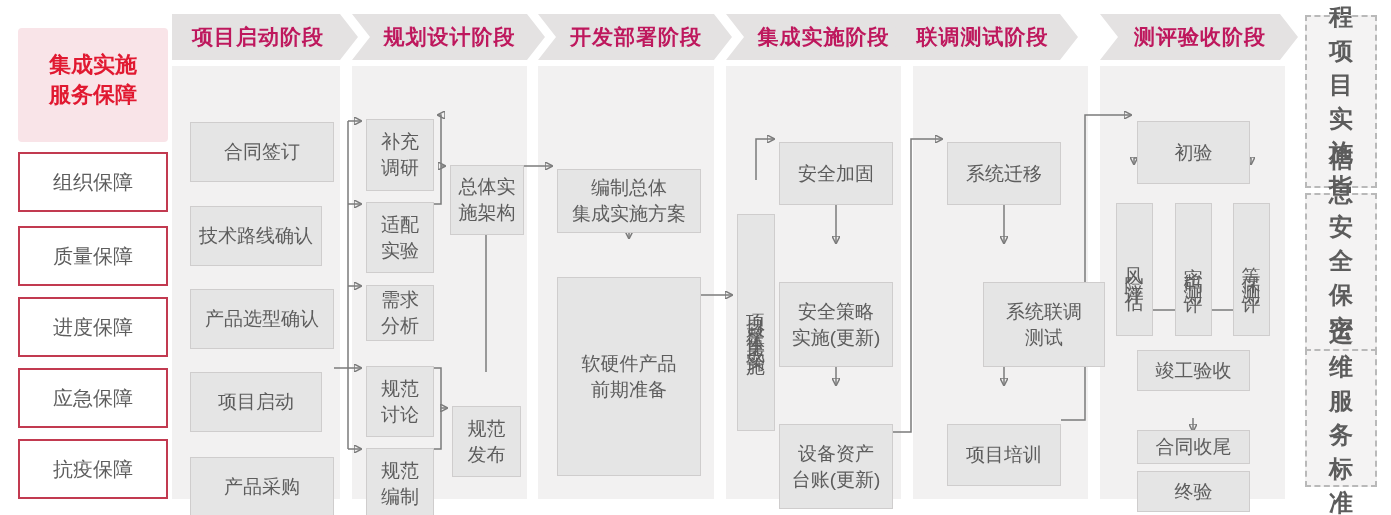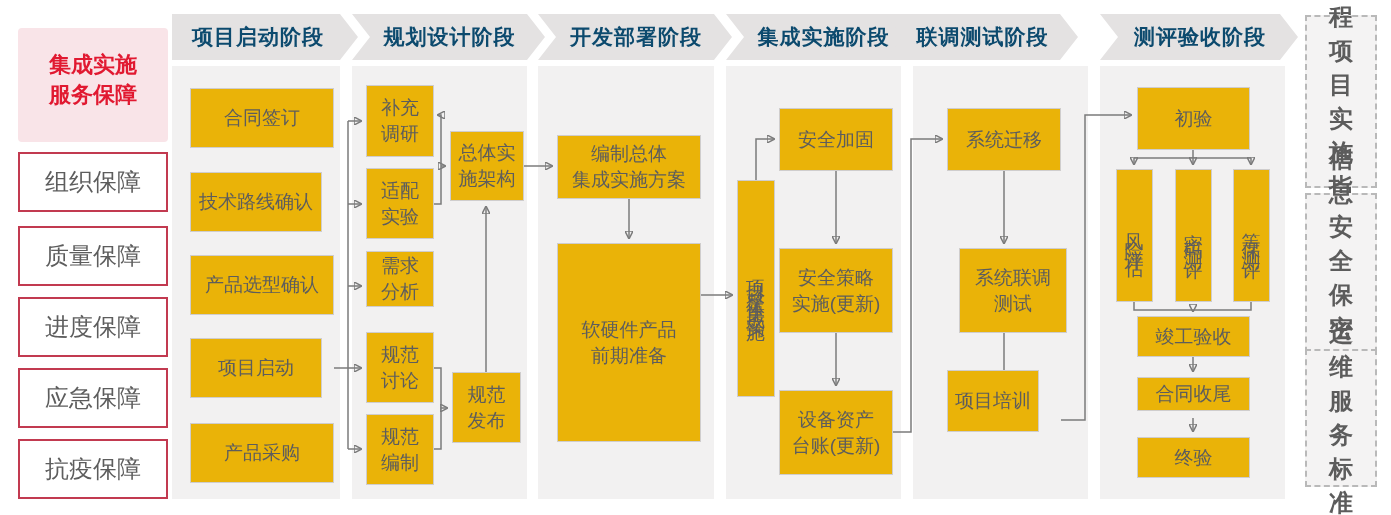--- a/index.html
+++ b/index.html
@@ -11,39 +11,39 @@
     position:absolute;left:18px;top:28px;width:150px;height:114px;
     background:#f9e4e8;border-radius:4px;
     display:flex;align-items:center;justify-content:center;
     color:#e11931;font-weight:bold;font-size:22px;line-height:30px;
     text-align:center;white-space:pre-line;padding-bottom:10px;box-sizing:border-box;
   }
   .side-item{
     position:absolute;left:18px;width:150px;height:60px;
     background:#ffffff;border:2px solid #c23a50;box-sizing:border-box;
     display:flex;align-items:center;justify-content:center;
-    color:#5d5d5d;font-size:24px;
+    color:#5d5d5d;font-size:20px;
   }
 
   
   .strip{position:absolute;top:66px;height:433px;background:#f2f1f1;}
   .banner{
     position:absolute;top:14px;height:46px;background:#e4e2e2;
     display:flex;align-items:center;justify-content:center;
-    color:#0c4a6e;font-weight:bold;font-size:21px;letter-spacing:1px;
+    color:#be185d;font-weight:bold;font-size:21px;letter-spacing:1px;
     box-sizing:border-box;
   }
   .banner.first{clip-path:polygon(0 0, calc(100% - 18px) 0, 100% 50%, calc(100% - 18px) 100%, 0 100%);padding-right:14px;}
   .banner.mid{clip-path:polygon(0 0, calc(100% - 18px) 0, 100% 50%, calc(100% - 18px) 100%, 0 100%, 18px 50%);padding-left:12px;padding-right:10px;}
 
   
   .fbox{
-    position:absolute;background:#eab308;border:1px solid #cfcdcd;box-sizing:border-box;
+    position:absolute;background:#e5e5e5;border:1px solid #cfcdcd;box-sizing:border-box;
     display:flex;align-items:center;justify-content:center;text-align:center;
-    color:#5d5d5d;font-size:19px;line-height:26px;white-space:pre-line;
+    color:#5d5d5d;font-size:19px;line-height:26px;white-space:pre-line;margin-top:34px;
   }
   .fbox.vert{
     writing-mode:vertical-lr;text-orientation:upright;
     letter-spacing:6px;line-height:1;
   }
   .fbox.vert.small{letter-spacing:9px;font-size:19px;}
 
   
   .std{
     position:absolute;left:1305px;width:72px;background:#f4f3f3;
@@ -165,30 +165,30 @@
 前期准备</div>
 
   <div class="fbox vert" style="left:737px;top:180px;width:38px;height:217px">项目整体集成实施</div>
   <div class="fbox" style="left:779px;top:108px;width:114px;height:63px">安全加固</div>
   <div class="fbox" style="left:779px;top:248px;width:114px;height:85px">安全策略
 实施(更新)</div>
   <div class="fbox" style="left:779px;top:390px;width:114px;height:85px">设备资产
 台账(更新)</div>
 
   <div class="fbox" style="left:947px;top:108px;width:114px;height:63px">系统迁移</div>
-  <div class="fbox" style="left:959px;top:248px;width:108px;height:85px">系统联调
+  <div class="fbox" style="left:983px;top:248px;width:122px;height:85px">系统联调
 测试</div>
-  <div class="fbox" style="left:947px;top:370px;width:92px;height:62px">项目培训</div>
+  <div class="fbox" style="left:947px;top:390px;width:114px;height:62px">项目培训</div>
 
   <div class="fbox" style="left:1137px;top:87px;width:113px;height:63px">初验</div>
   <div class="fbox vert small" style="left:1116px;top:169px;width:37px;height:133px">风险评估</div>
   <div class="fbox vert small" style="left:1175px;top:169px;width:37px;height:133px">密码测评</div>
   <div class="fbox vert small" style="left:1233px;top:169px;width:37px;height:133px">等保测评</div>
   <div class="fbox" style="left:1137px;top:316px;width:113px;height:41px">竣工验收</div>
-  <div class="fbox" style="left:1137px;top:377px;width:113px;height:34px">合同收尾</div>
+  <div class="fbox" style="left:1137px;top:396px;width:113px;height:34px">合同收尾</div>
   <div class="fbox" style="left:1137px;top:437px;width:113px;height:41px">终验</div>
 
   <div class="std" style="top:15px;height:173px">工程
 项目
 实施
 指引</div>
   <div class="std" style="top:193px;height:170px">信息
 安全
 保密
 标准</div>

